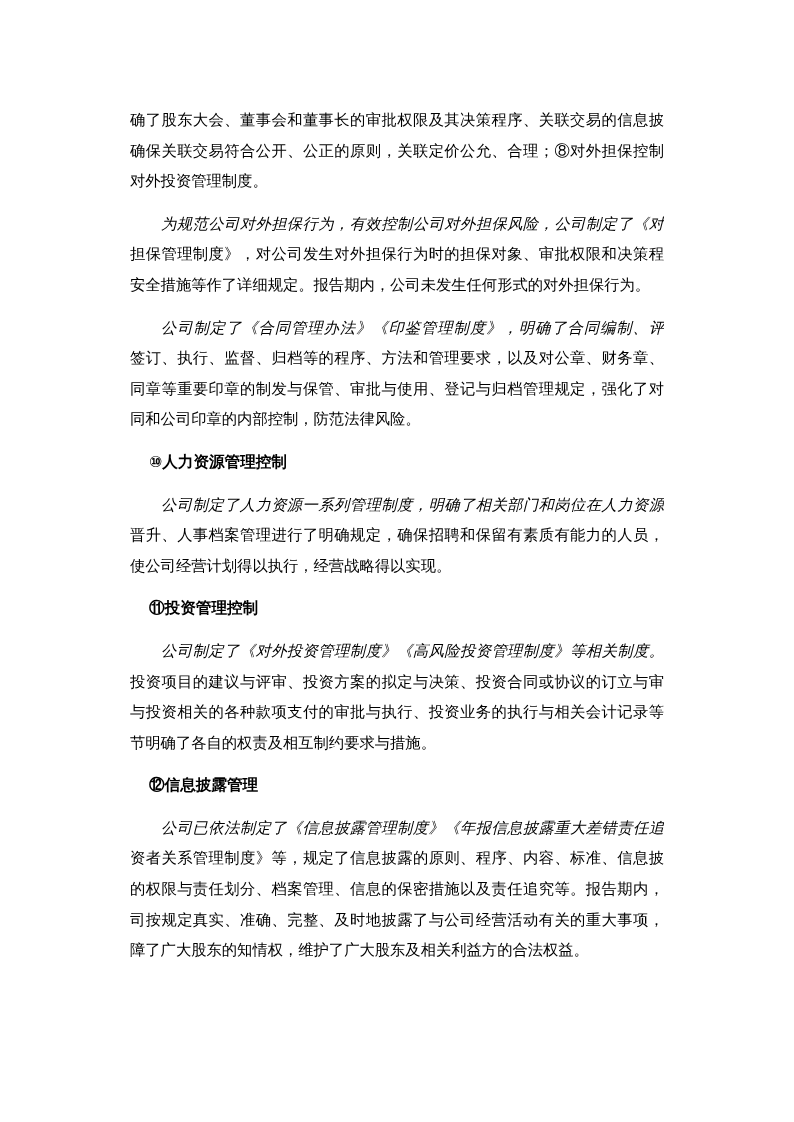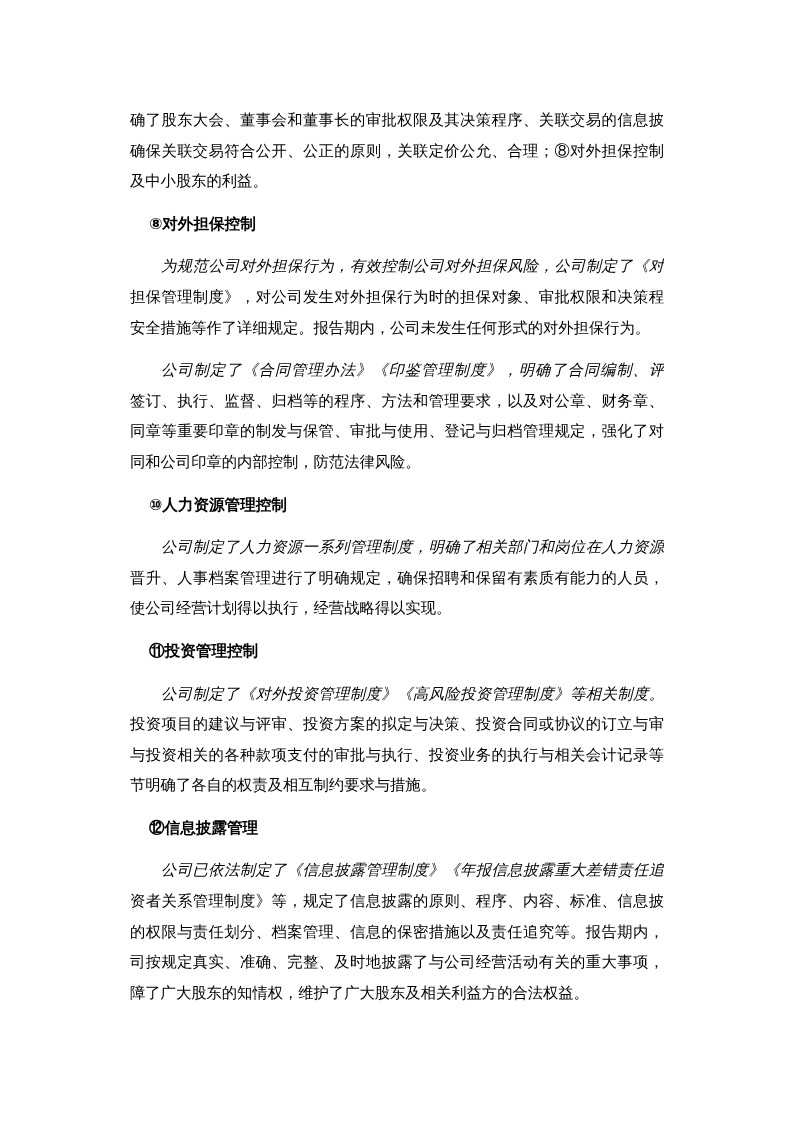--- a/index.html
+++ b/index.html
@@ -44,23 +44,22 @@
   }
 </style>
 </head>
 <body>
 
 <div class="page">
   <div class="content" id="content">
       <div class="paragraph">
         <div class="line">确了股东大会、董事会和董事长的审批权限及其决策程序、关联交易的信息披露，</div>
         <div class="line">确保关联交易符合公开、公正的原则，关联定价公允、合理；⑧对外担保控制</div>
-        <div class="line last">及中小股东的利益。</div>
+        <div class="line last">对外投资管理制度。</div>
       </div>
-      <div class="heading">⑧对外担保控制</div>
       <div class="paragraph">
         <div class="line indent">为规范公司对外担保行为，有效控制公司对外担保风险，公司制定了《对外</div>
         <div class="line">担保管理制度》，对公司发生对外担保行为时的担保对象、审批权限和决策程序、</div>
         <div class="line last">安全措施等作了详细规定。报告期内，公司未发生任何形式的对外担保行为。</div>
       </div>
       <div class="paragraph">
         <div class="line indent">公司制定了《合同管理办法》《印鉴管理制度》，明确了合同编制、评审、</div>
         <div class="line">签订、执行、监督、归档等的程序、方法和管理要求，以及对公章、财务章、合</div>
         <div class="line">同章等重要印章的制发与保管、审批与使用、登记与归档管理规定，强化了对合</div>
         <div class="line last">同和公司印章的内部控制，防范法律风险。</div>

